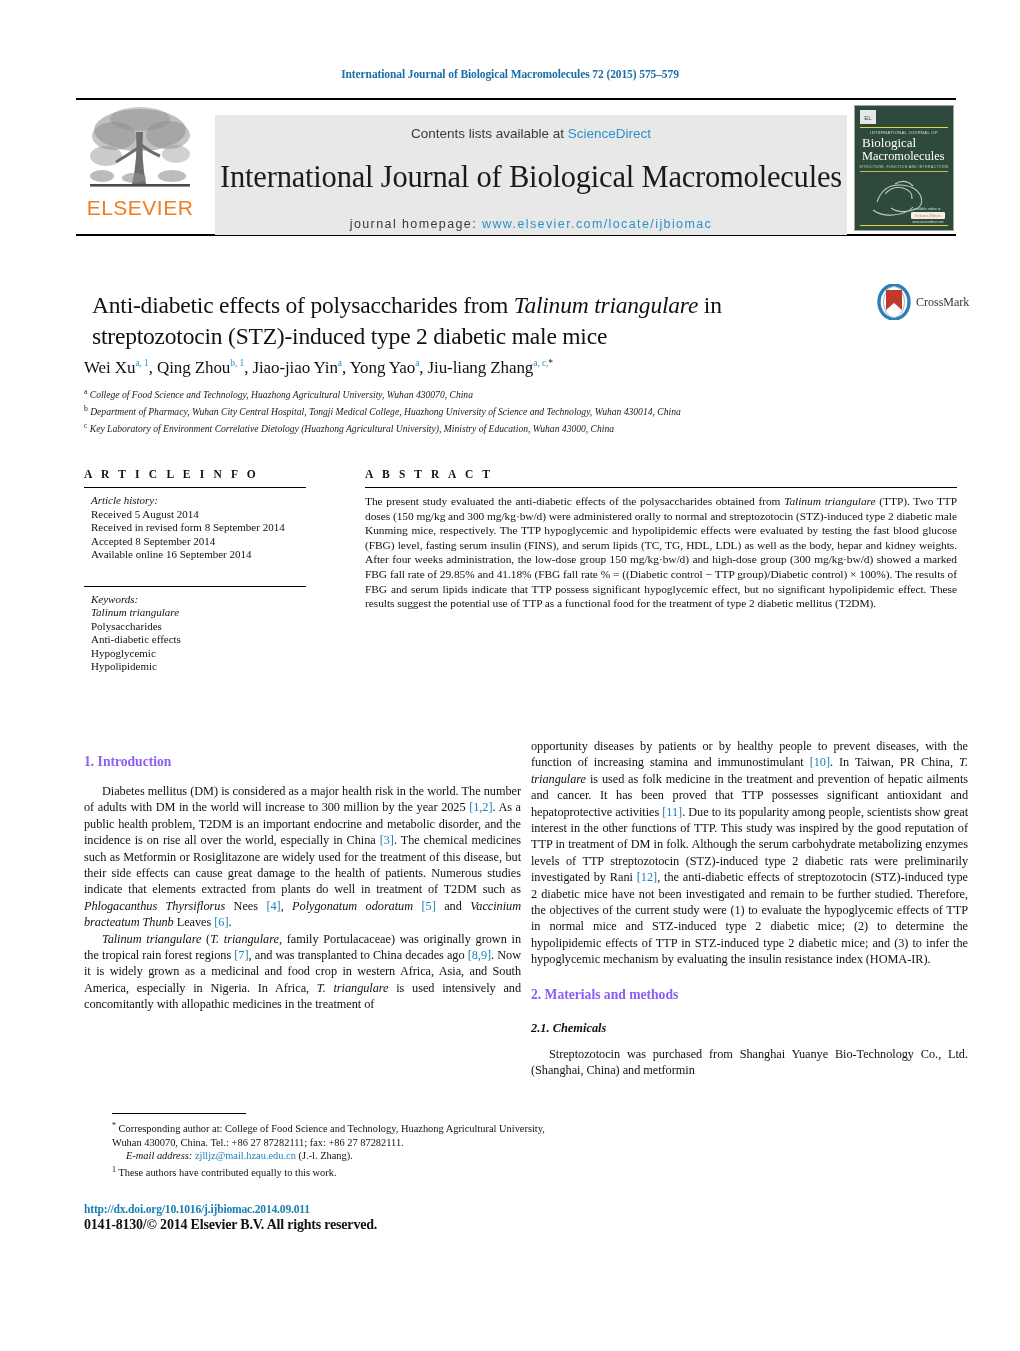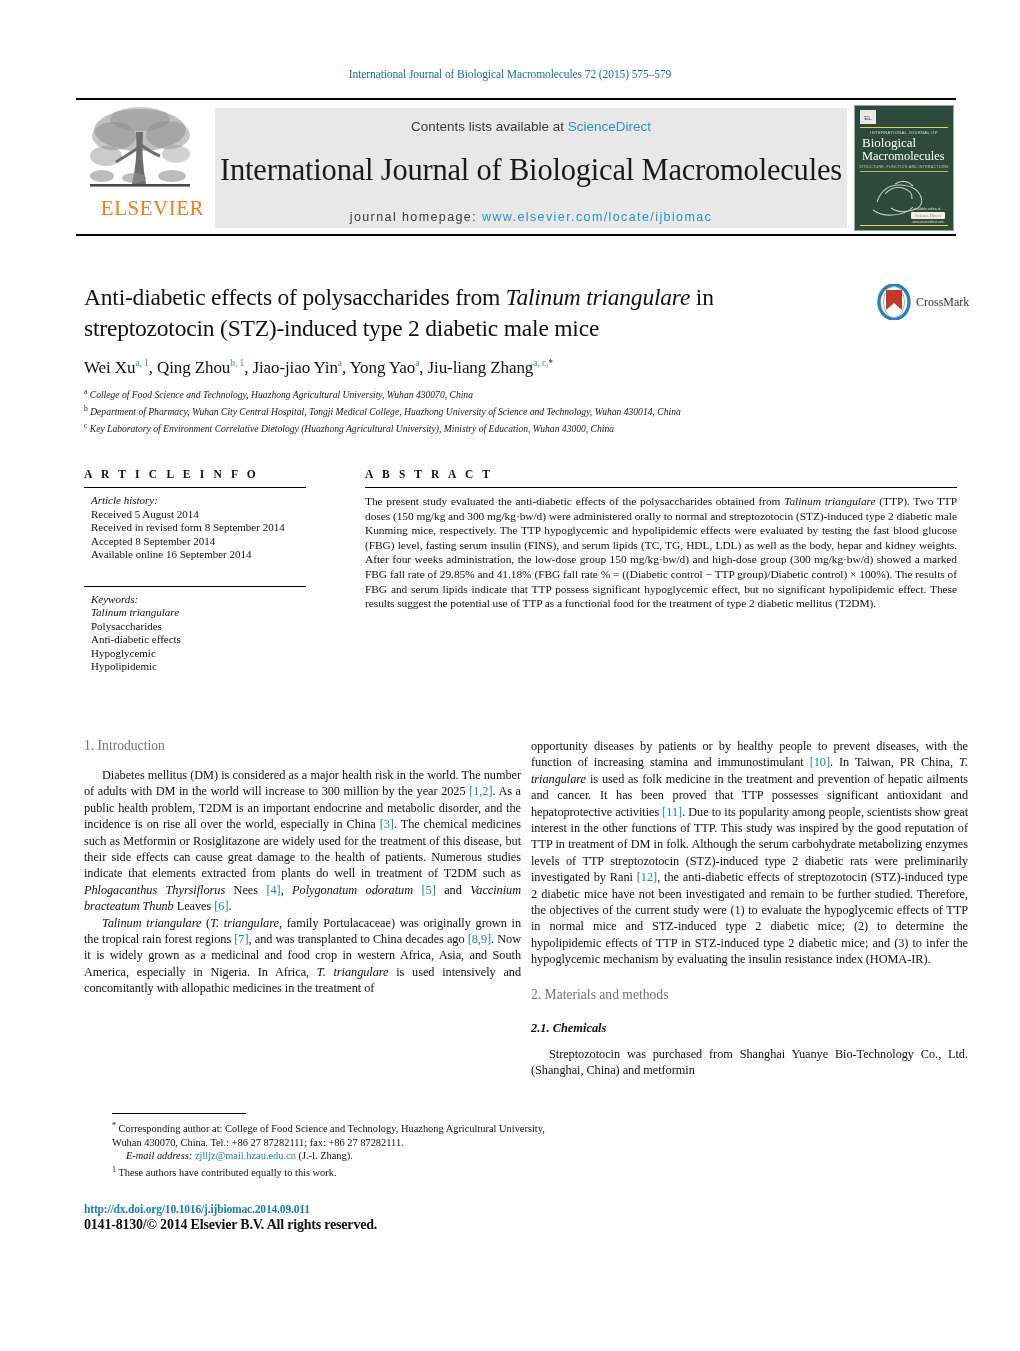--- a/index.html
+++ b/index.html
@@ -25,21 +25,21 @@
 
   
   .running-head {
     position: absolute;
     left: 0;
     top: 68px;
     width: 1020px;
     text-align: center;
     font-family: "Liberation Serif", serif;
     font-size: 11.5px;
-    font-weight: normal;
+    font-weight: bold;
     color: #1a6fa8;
     letter-spacing: -0.1px;
   }
 
   
   .masthead {
     position: absolute;
     left: 76px;
     top: 98px;
     width: 880px;
@@ -50,32 +50,32 @@
   }
   .elsevier-block {
     position: absolute;
     left: 0px;
     top: 4px;
     width: 128px;
     height: 128px;
   }
   .tree-svg { display:block; margin: 0 auto; }
   .elsevier-word {
-    text-align: right;
-    font-family: Liberation Serif, serif;
+    text-align: center;
+    font-family: Liberation Sans, sans-serif;
     font-size: 21px;
     letter-spacing: 0.5px;
     color: #ef7d22;
     margin-top: -2px;
   }
 
   .center-panel {
     position: absolute;
     left: 139px;
-    top: 8px;
+    top: 15px;
     width: 632px;
     height: 120px;
     background: #e8e8e8;
   }
   .contents-line {
     text-align: center;
     font-family: "Liberation Sans", sans-serif;
     font-size: 13.5px;
     color: #3a3a3a;
     padding-top: 11px;
@@ -117,21 +117,21 @@
     left: 84px;
     top: 282px;
     width: 760px;
   }
   .paper-title {
     font-family: "Liberation Serif", serif;
     font-size: 23.5px;
     line-height: 31px;
     font-weight: normal;
     color: #111;
-    margin: 0;
+    margin: 8px;
     letter-spacing: -0.2px;
   }
   .paper-title i { font-style: italic; }
 
   .crossmark {
     position: absolute;
     left: 876px;
     top: 284px;
     width: 84px;
     height: 40px;
@@ -237,23 +237,23 @@
   }
   .col-right {
     position: absolute;
     left: 531px;
     top: 738px;
     width: 437px;
   }
   .h2 {
     font-family: "Liberation Serif", serif;
     font-size: 13.6px;
-    font-weight: normal;
-    color: #737373;
-    margin: 0 0 13px 0;
+    font-weight: bold;
+    color: #8b5cf6;
+    margin: 16px 0 13px 0;
   }
   .h3 {
     font-family: "Liberation Serif", serif;
     font-size: 12.4px;
     font-style: italic;
     font-weight: bold;
     color: #111;
     margin: 18px 0 10px 0;
   }
   .para {

